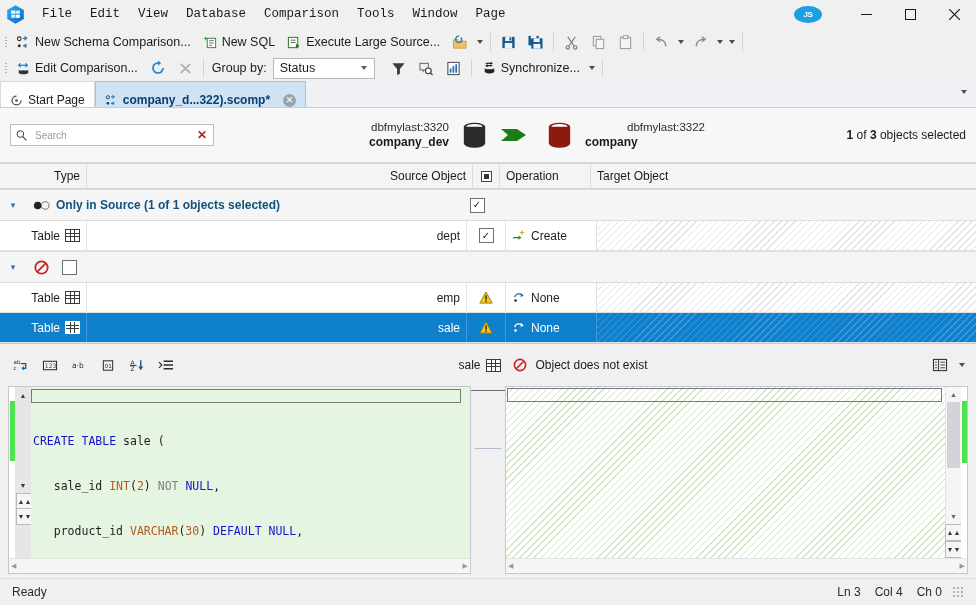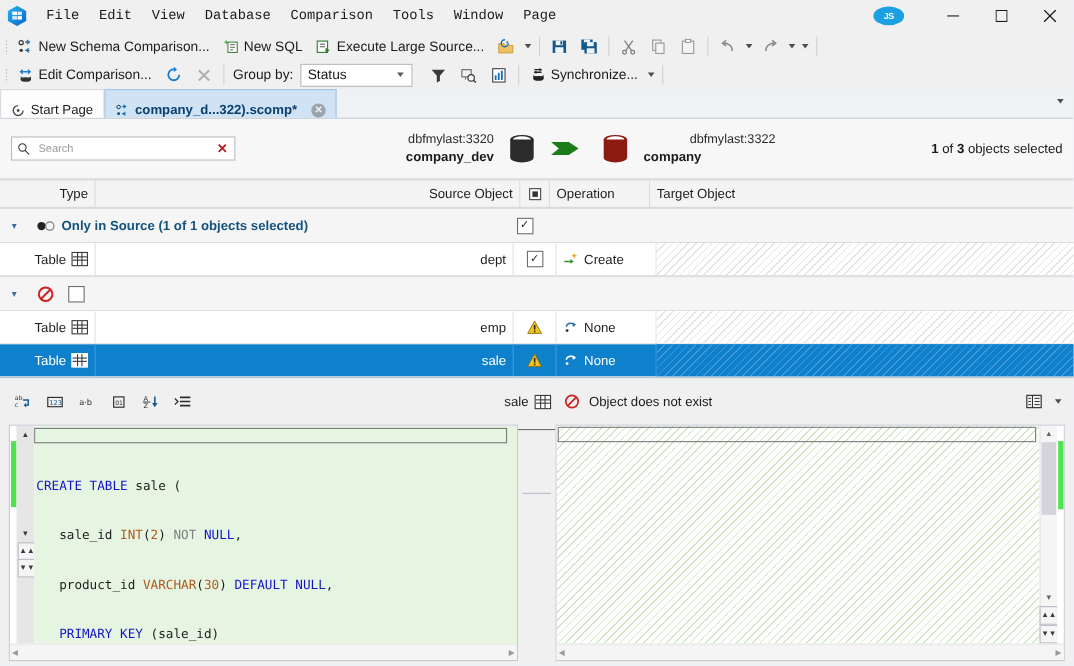--- a/index.html
+++ b/index.html
@@ -656,14 +656,23 @@
         </div>
         <div class="hsb">
           <span>◀</span>
           <span>▶</span>
         </div>
       </div>
 
     </div>
   </div>
 
+  <div class="statusbar">
+    <span>Ready</span>
+    <div class="statusright">
+      <span>Ln 3</span>
+      <span>Col 4</span>
+      <span>Ch 0</span>
+    </div>
+    <div class="resizer"></div>
+  </div>
 
 </div>
 
 </body></html>

